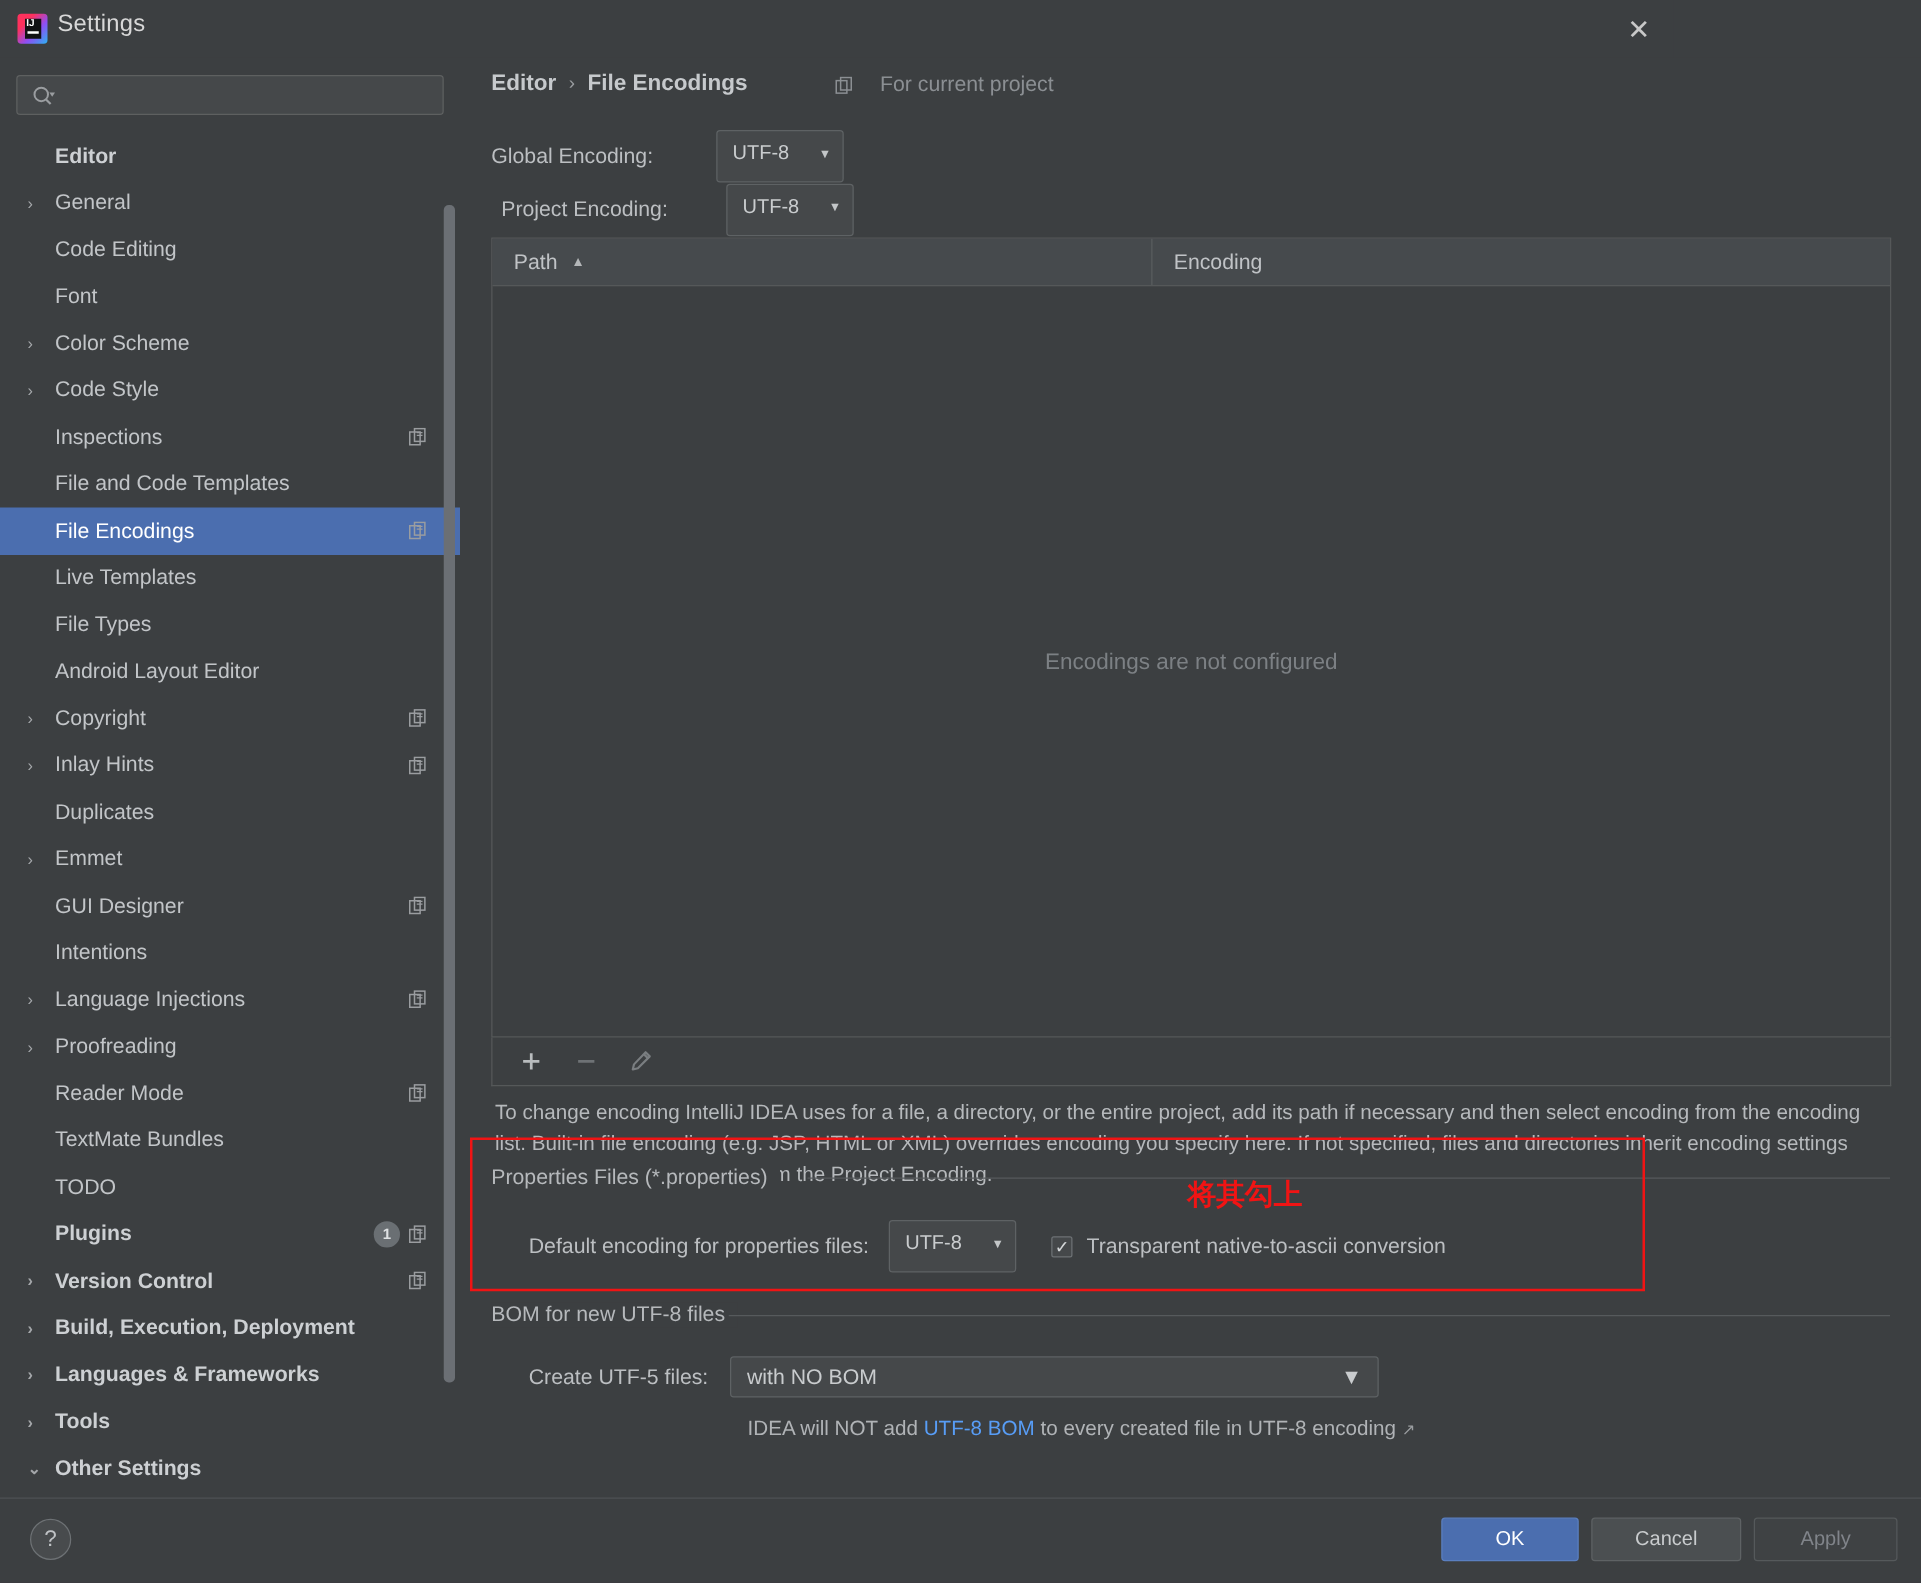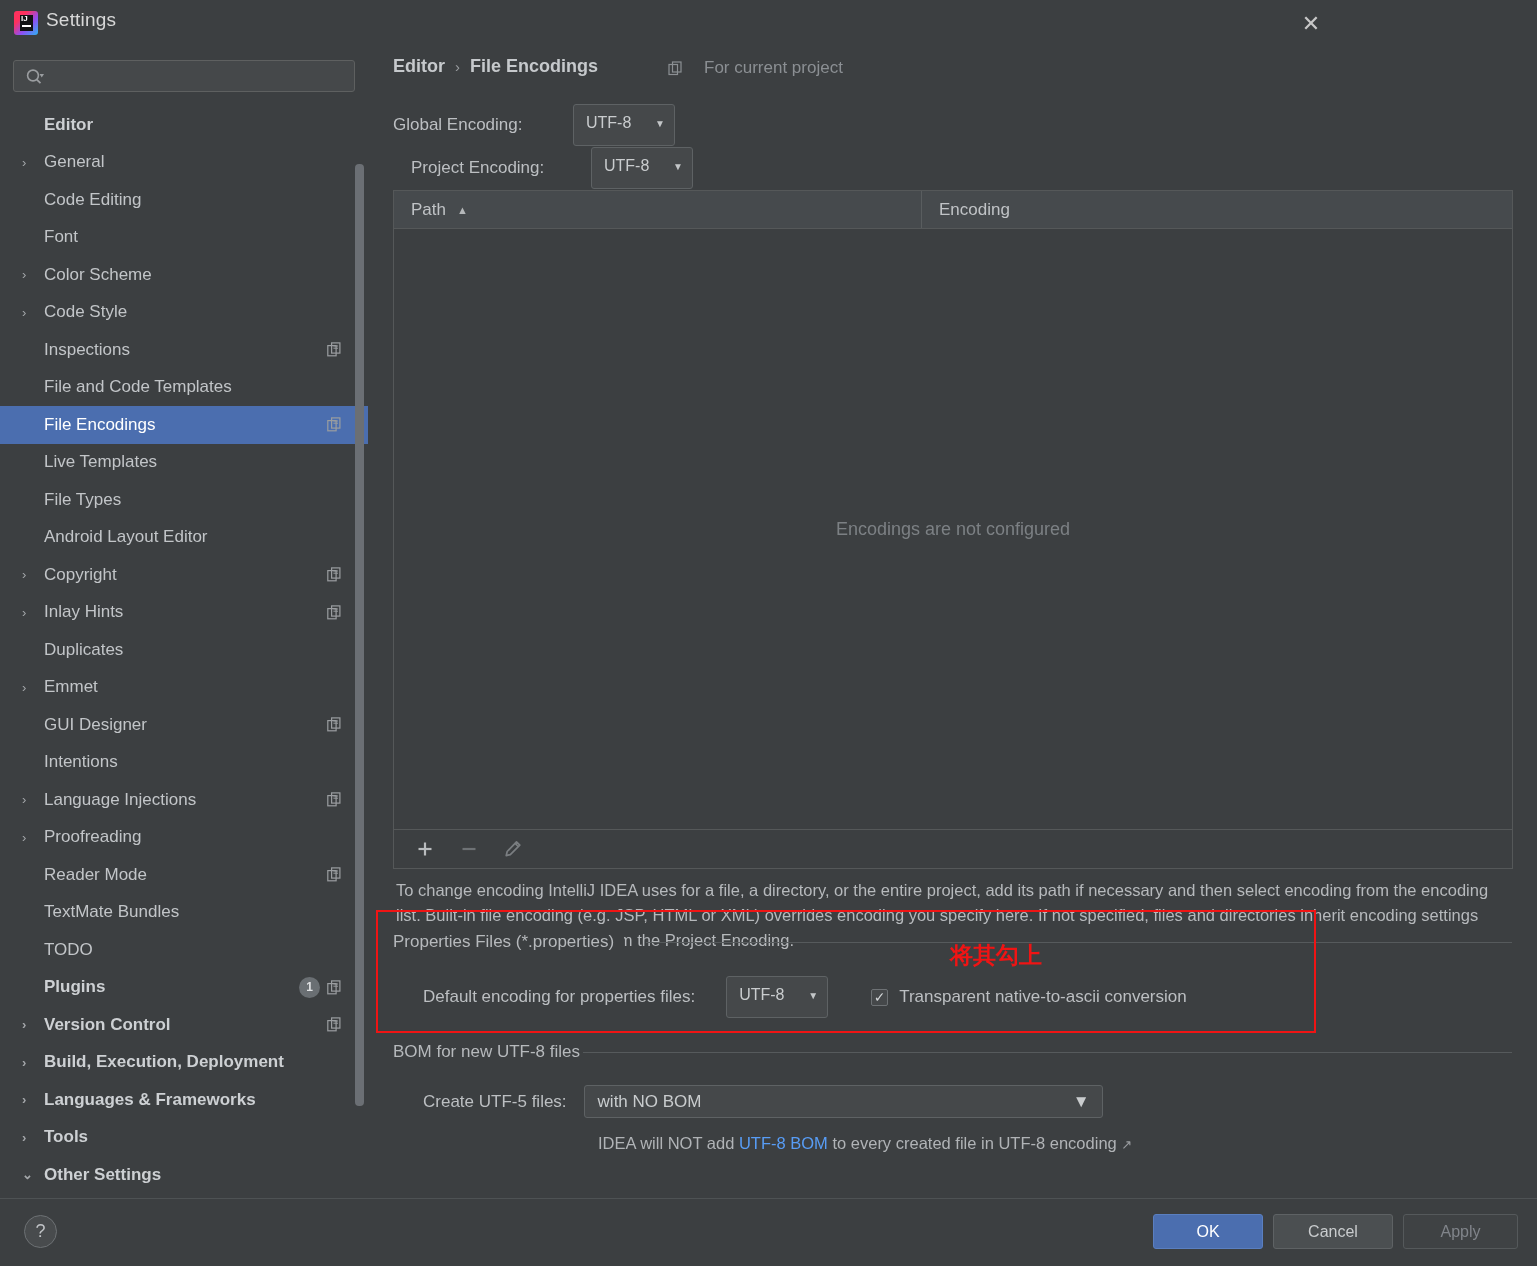--- a/index.html
+++ b/index.html
@@ -435,21 +435,21 @@
     </div>
 
     <div class="field-row" style="left:25px; top:58px;">
       <span class="field-label" style="width:180px;">Global Encoding:</span>
       <div class="combo">
         <span>UTF-8</span>
         <span class="caret">▼</span>
       </div>
     </div>
 
-    <div class="field-row" style="left:43px; top:101px;">
+    <div class="field-row" style="left:33px; top:101px;">
       <span class="field-label" style="width:180px;">Project Encoding:</span>
       <div class="combo">
         <span>UTF-8</span>
         <span class="caret">▼</span>
       </div>
     </div>
 
     <div class="table-box">
       <div class="table-head">
         <div class="th path">
@@ -484,21 +484,21 @@
         </svg>
       </div>
     </div>
 
     <div class="desc">To change encoding IntelliJ IDEA uses for a file, a directory, or the entire project, add its path if necessary and then select encoding from the encoding list. Built-in file encoding (e.g. JSP, HTML or XML) overrides encoding you specify here. If not specified, files and directories inherit encoding settings from the parent directory or from the Project Encoding.</div>
 
     <div class="group" style="left:0px; top:886px; width:1169px;">
       <div class="group-title" style="left:25px; top:0px;">Properties Files (*.properties)</div>
       <div class="group-line" style="left:278px; top:10px; width:866px;"></div>
 
-      <div class="field-row" style="left:55px; top:44px;gap:15px;">
+      <div class="field-row" style="left:55px; top:44px;">
         <span class="field-label" style="margin-right:16px;">Default encoding for properties files:</span>
         <div class="combo">
           <span>UTF-8</span>
           <span class="caret">▼</span>
         </div>
         <div style="display:flex; align-items:center; gap:11px; margin-left:28px;">
           <span class="checkbox">
             <span class="tick">✓</span>
           </span>
           <span class="field-label">Transparent native-to-ascii conversion</span>

